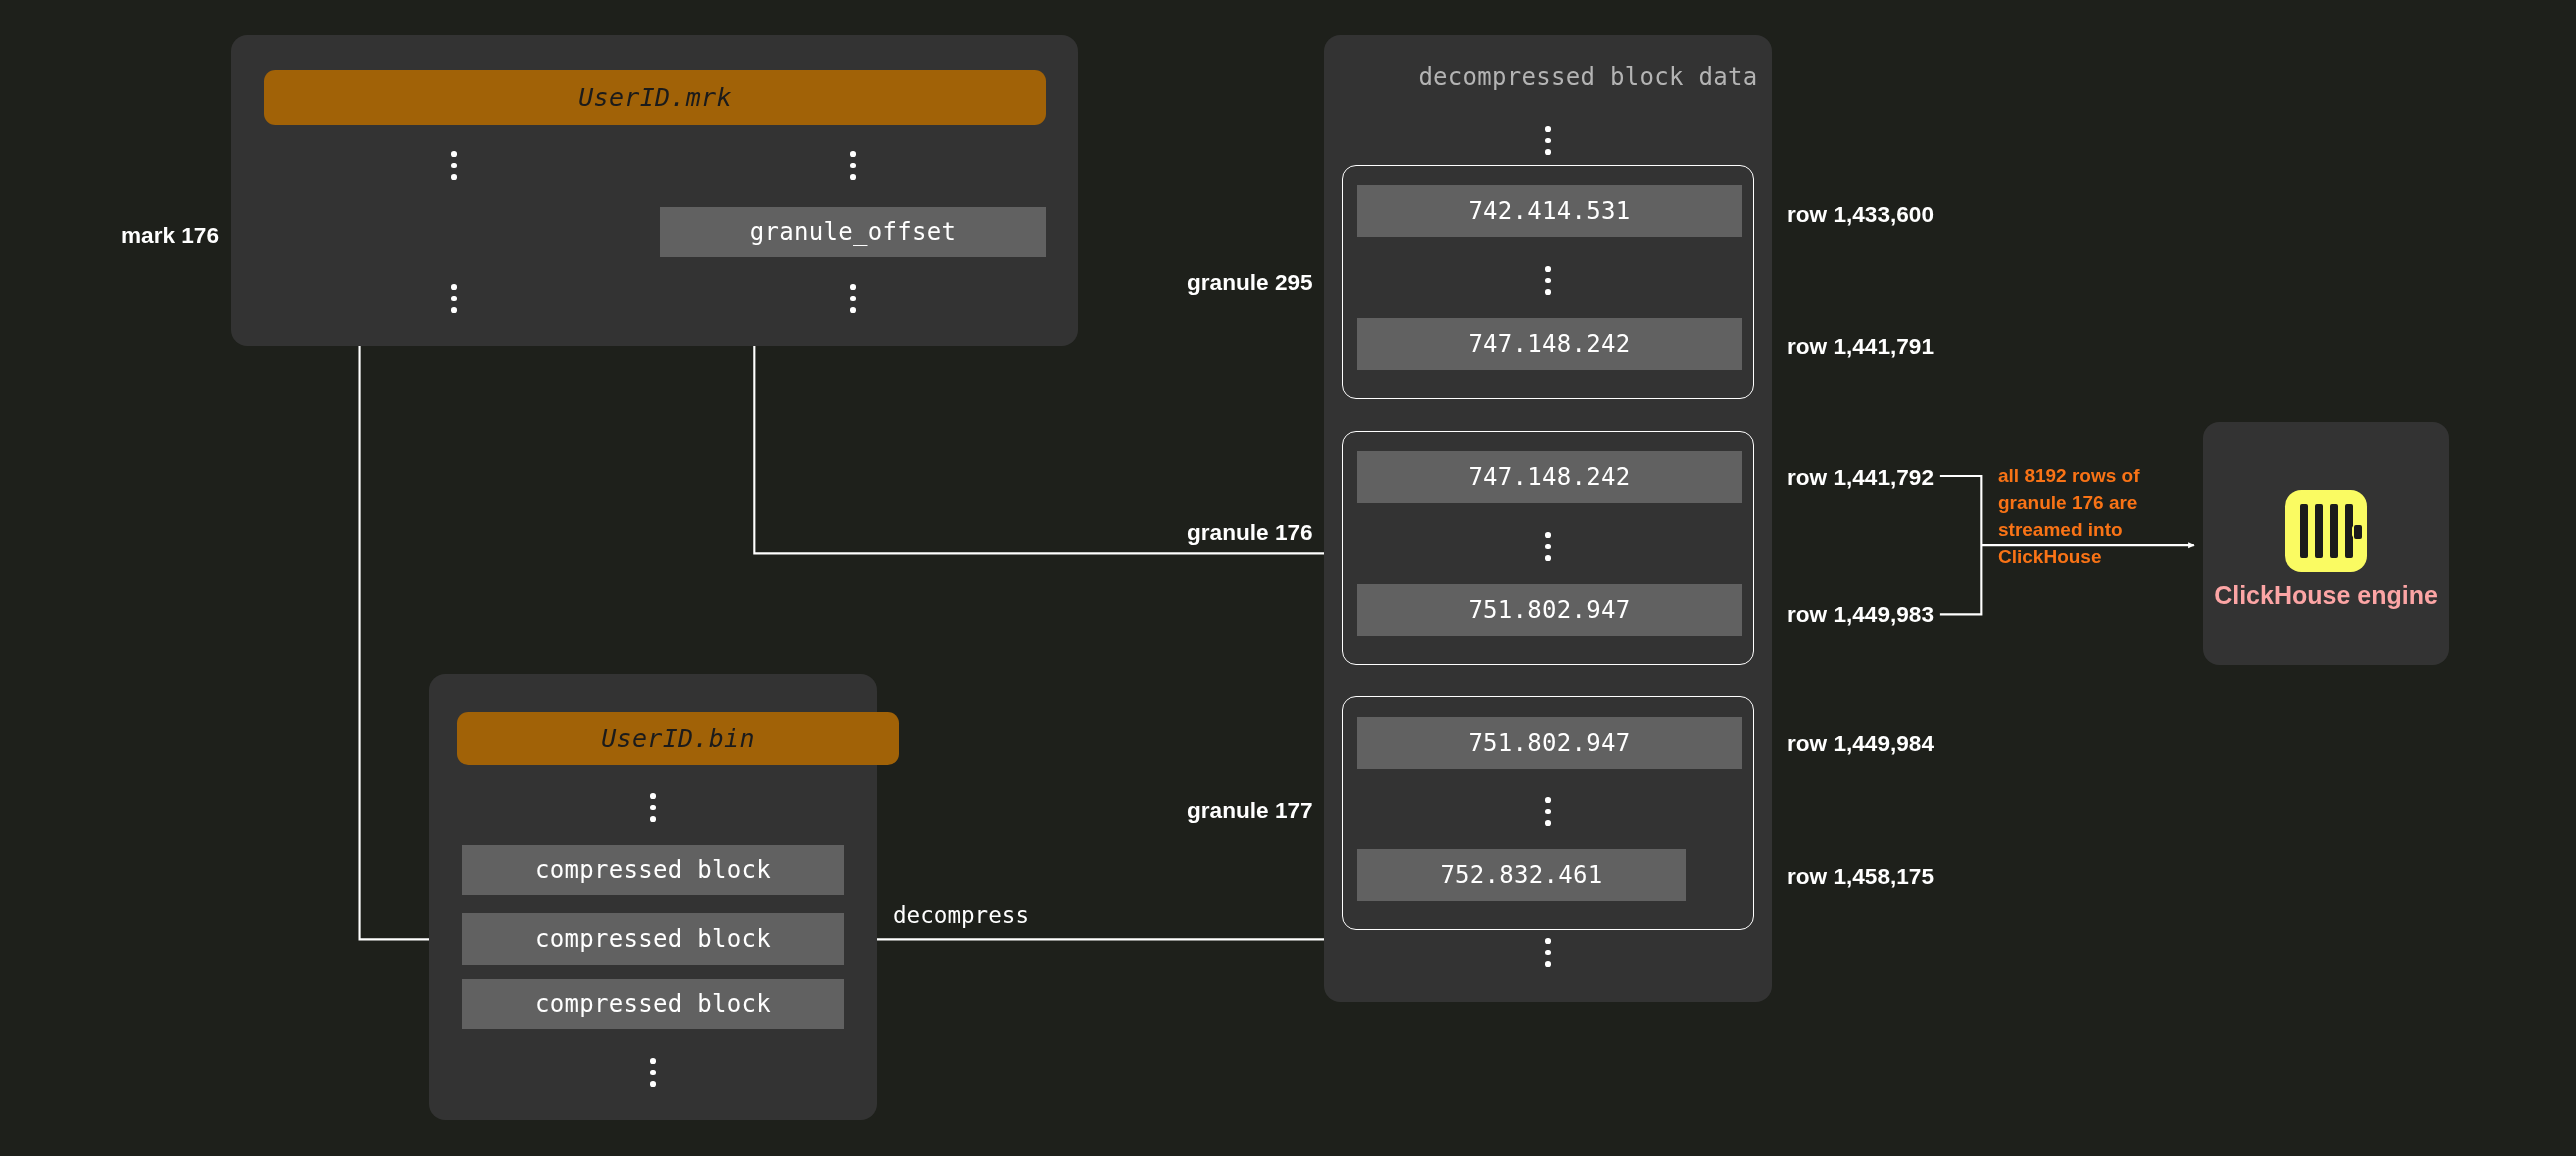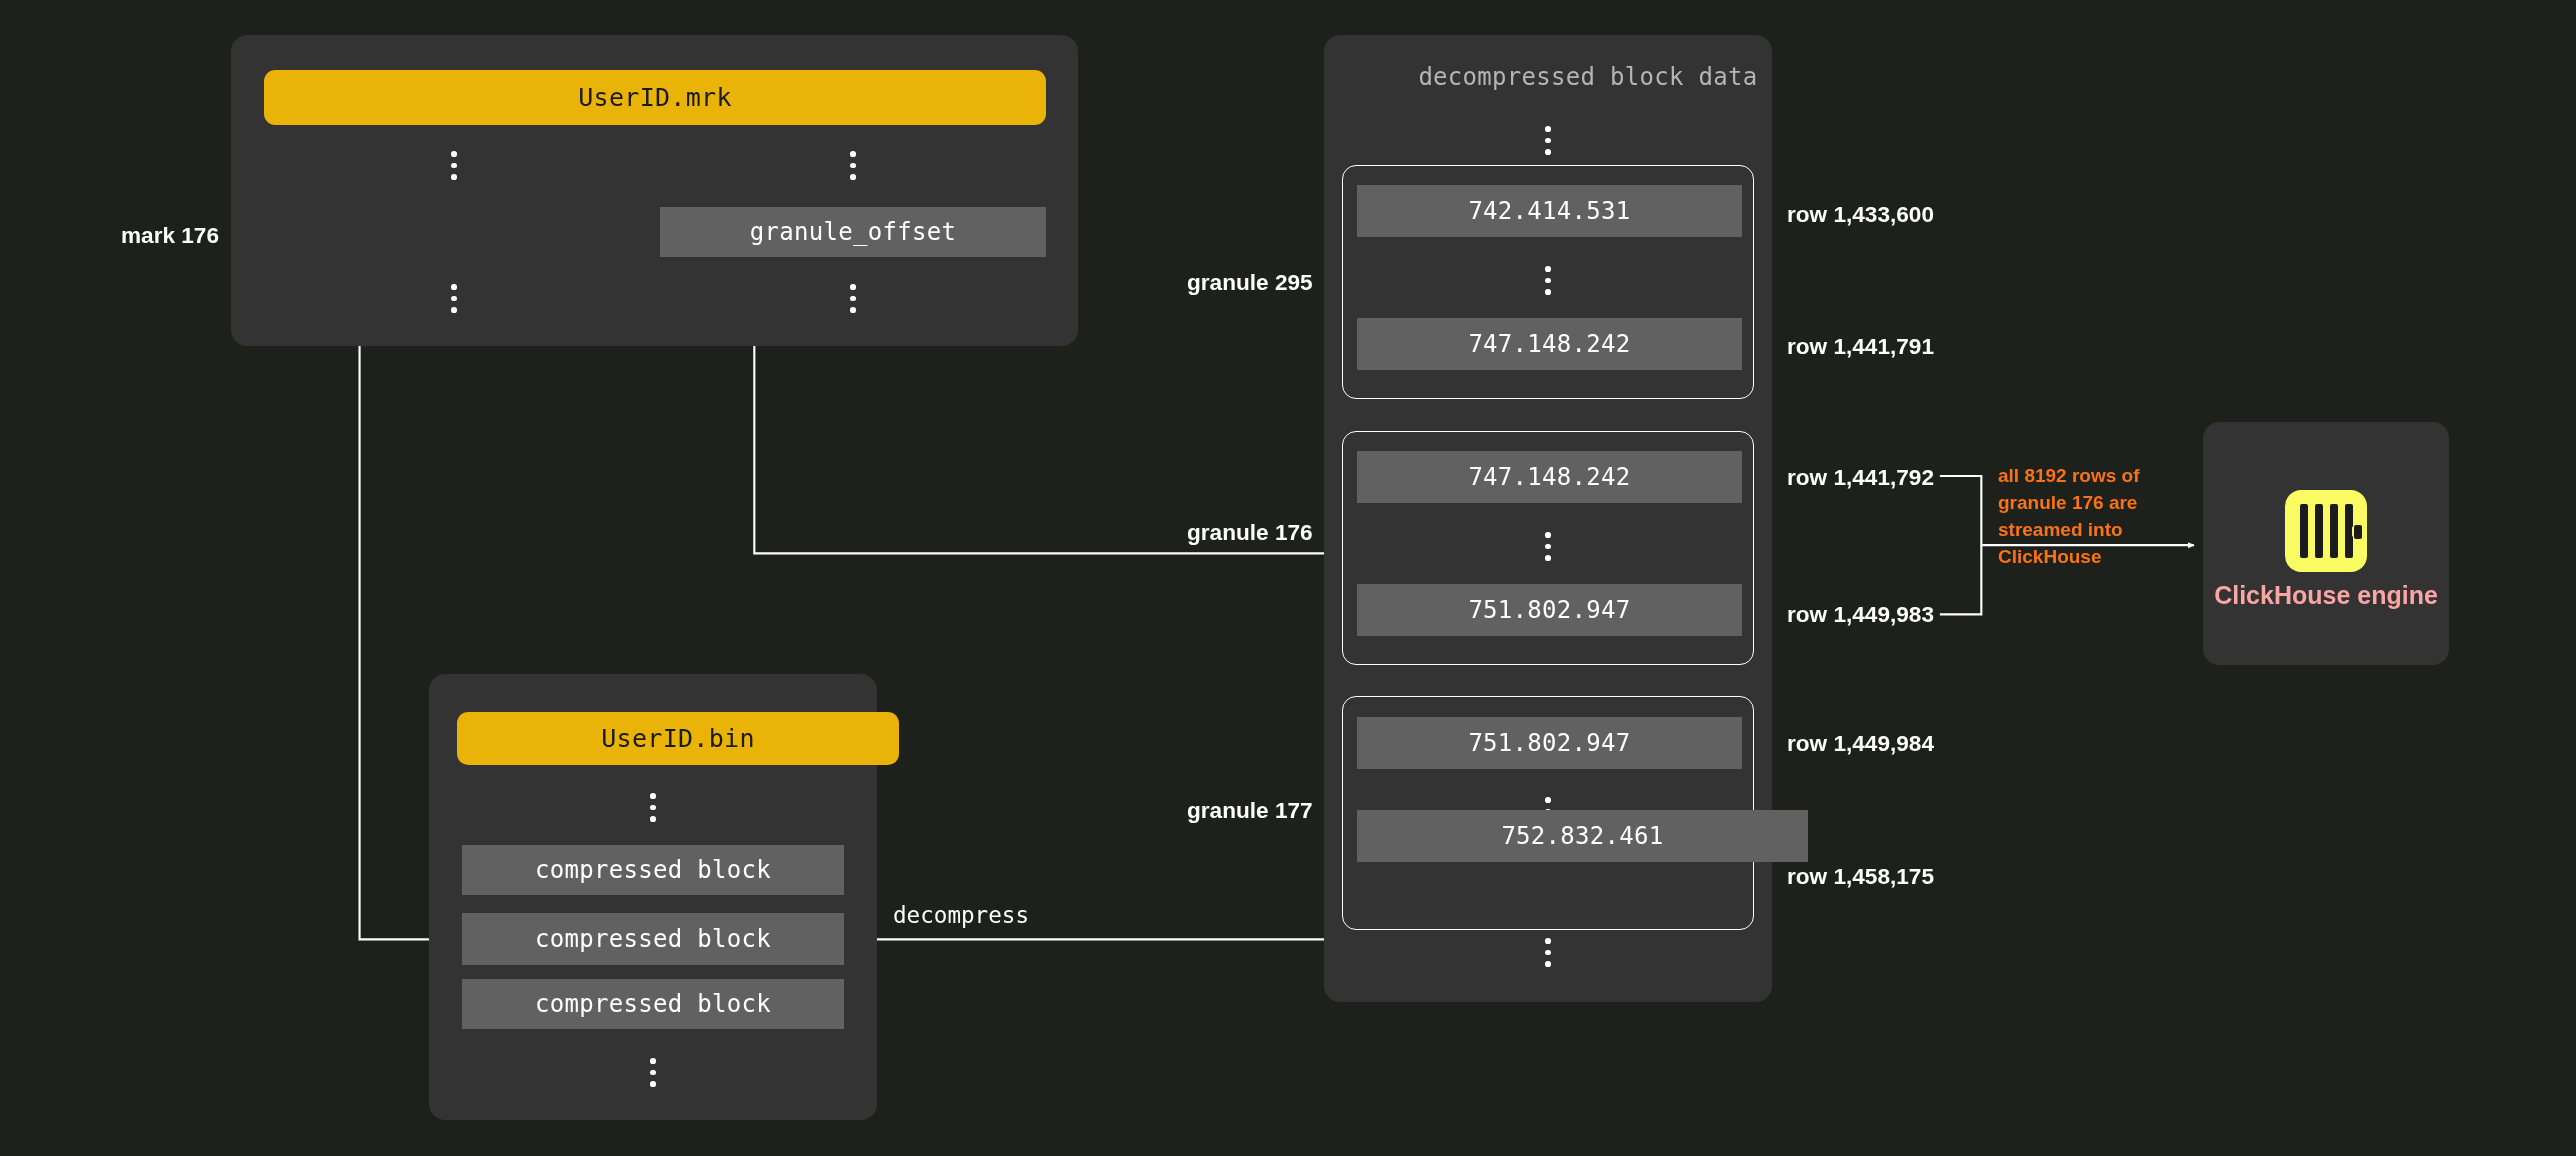--- a/index.html
+++ b/index.html
@@ -16,30 +16,31 @@
     font-family: "Liberation Sans", sans-serif;
   }
   .panel {
     position: absolute;
     background: #333333;
     border-radius: 16.3px;
     box-sizing: border-box;
   }
   .chip {
     position: absolute;
-    background: #eab308;
+    background: #a16207;
     border-radius: 11.3px;
     display: flex;
     align-items: center;
     justify-content: center;
     color: #1b1b1b;
     font-family: "DejaVu Sans Mono", monospace;
     font-size: 25px;
     letter-spacing: 0.3px;
     box-sizing: border-box;
+    font-style: italic;
   }
   .bar {
     position: absolute;
     background: #616161;
     display: flex;
     align-items: center;
     justify-content: center;
     color: #ffffff;
     font-family: "DejaVu Sans Mono", monospace;
     font-size: 24px;
@@ -238,21 +239,21 @@
   <div class="label" style="left:1787px; top:465px;">row 1,441,792</div>
   <div class="label" style="left:1787px; top:602px;">row 1,449,983</div>
 
   <div class="granule-box" style="left:1342px; top:696px; width:412px; height:234px;"></div>
   <div class="bar" style="left:1357px; top:717px; width:385px; height:52px;">751.802.947</div>
   <div class="vdots" style="left:1542px; top:797px;">
       <i></i>
       <i></i>
       <i></i>
     </div>
-  <div class="bar" style="left:1357px; top:810px; width:451px; height:52px;">752.832.461</div>
+  <div class="bar" style="left:1357px; top:849px; width:329px; height:52px;">752.832.461</div>
   <div class="label" style="left:1187px; top:798px;">granule 177</div>
   <div class="label" style="left:1787px; top:731px;">row 1,449,984</div>
   <div class="label" style="left:1787px; top:864px;">row 1,458,175</div>
 
   <div class="vdots" style="left:1542px; top:938px;">
       <i></i>
       <i></i>
       <i></i>
     </div>
 

